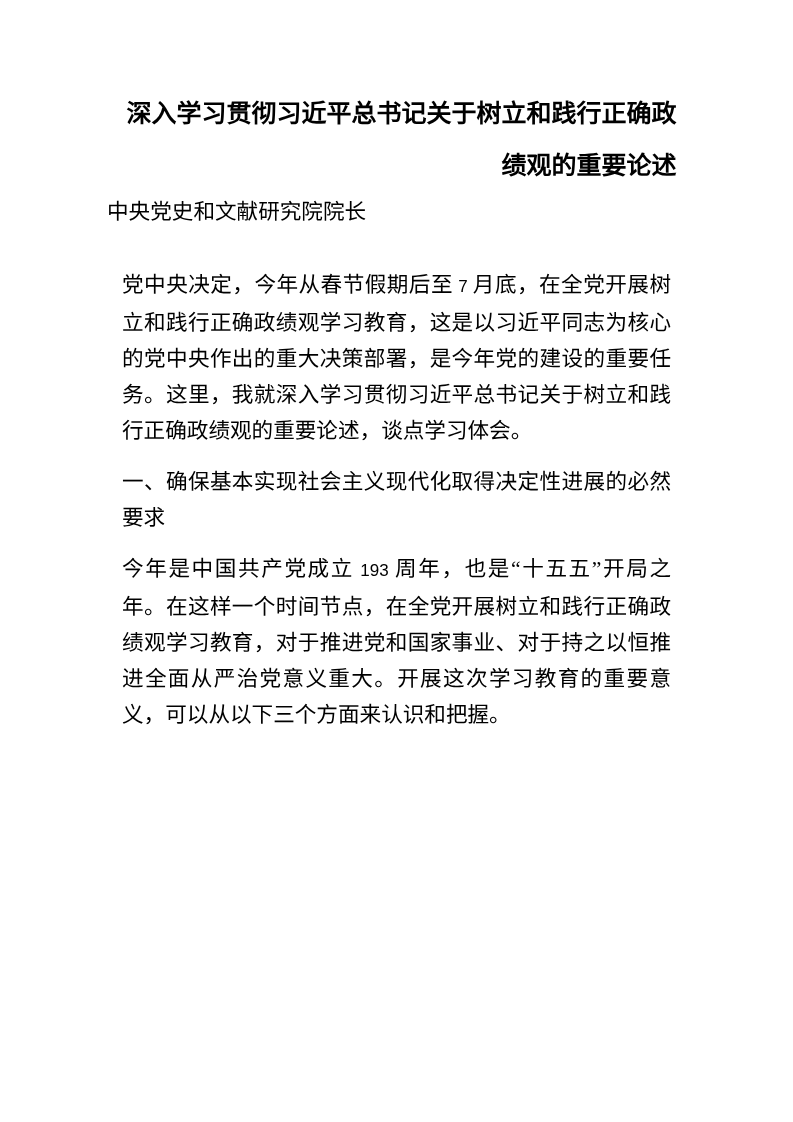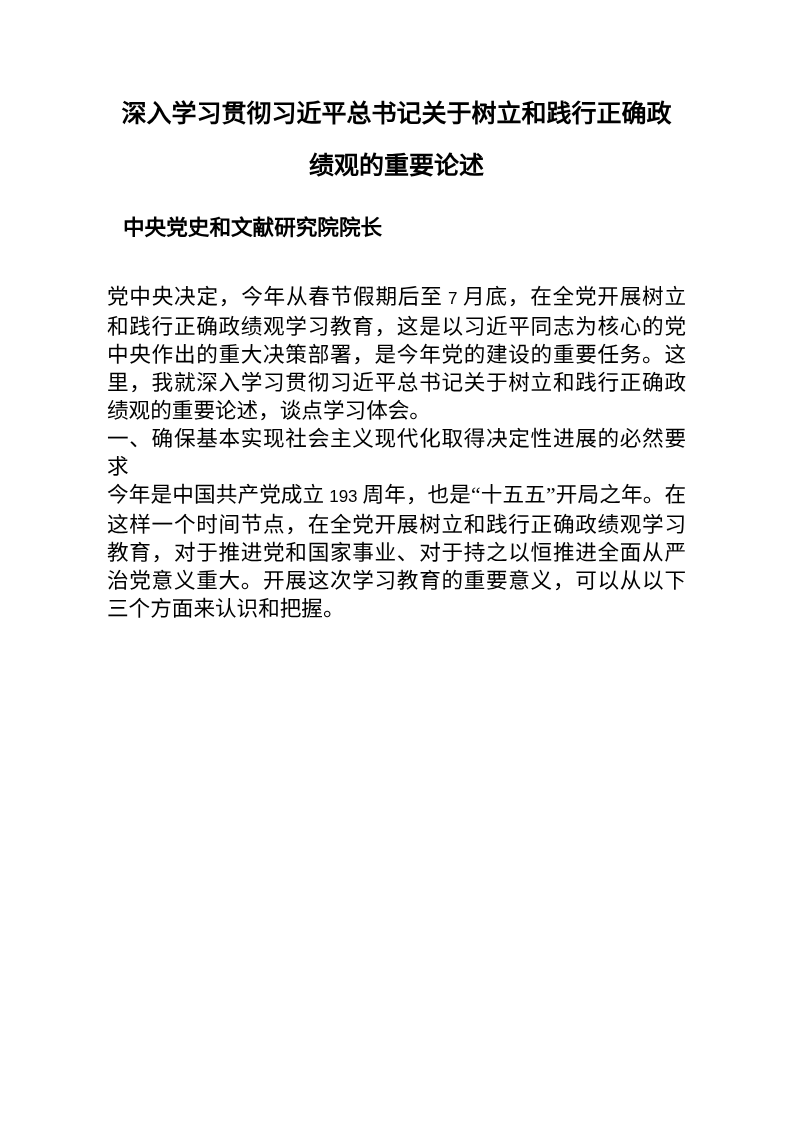--- a/index.html
+++ b/index.html
@@ -17,39 +17,39 @@
     color: #000000;
     font-family: "Liberation Serif", "DejaVu Serif", serif;
     overflow: hidden;
   }
   .doc-title {
     margin: 0 auto;
     max-width: 560px;
     font-size: 25px;
     font-weight: bold;
     line-height: 52px;
-    text-align: center;
+    text-align: right;
     letter-spacing: 0;
   }
   .doc-author,
   .doc-date {
-    margin: 16px;
+    margin: 0;
     font-size: 21.6px;
-    font-weight: bold;
+    font-weight: normal;
     line-height: 41.4px;
     text-align: left;
     white-space: pre-wrap;
   }
   .doc-body {
     margin-top: 34px;
   }
   .doc-body p {
-    margin: 0;
+    margin: 15px;
     font-size: 21.6px;
-    line-height: 28px;
+    line-height: 36px;
     text-align: justify;
     text-justify: inter-ideograph;
     white-space: pre-wrap;
   }
   
   .num {
     font-family: "Liberation Sans", "DejaVu Sans", sans-serif;
     font-size: 17px;
   }
 </style>

